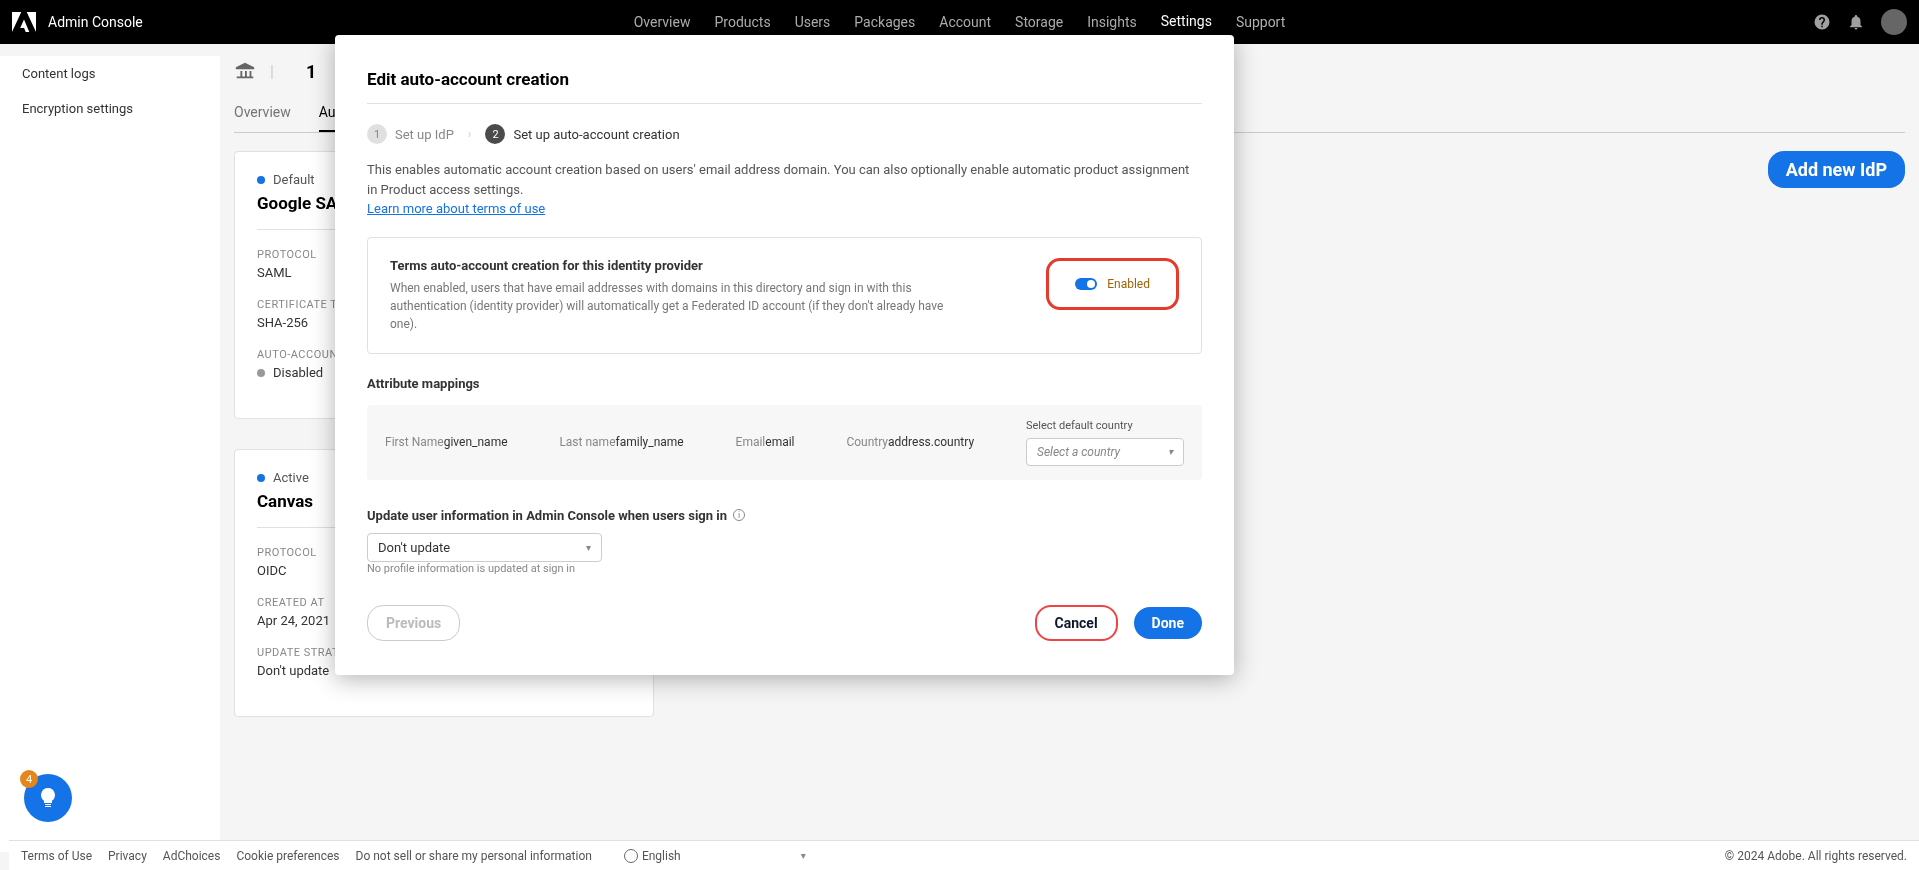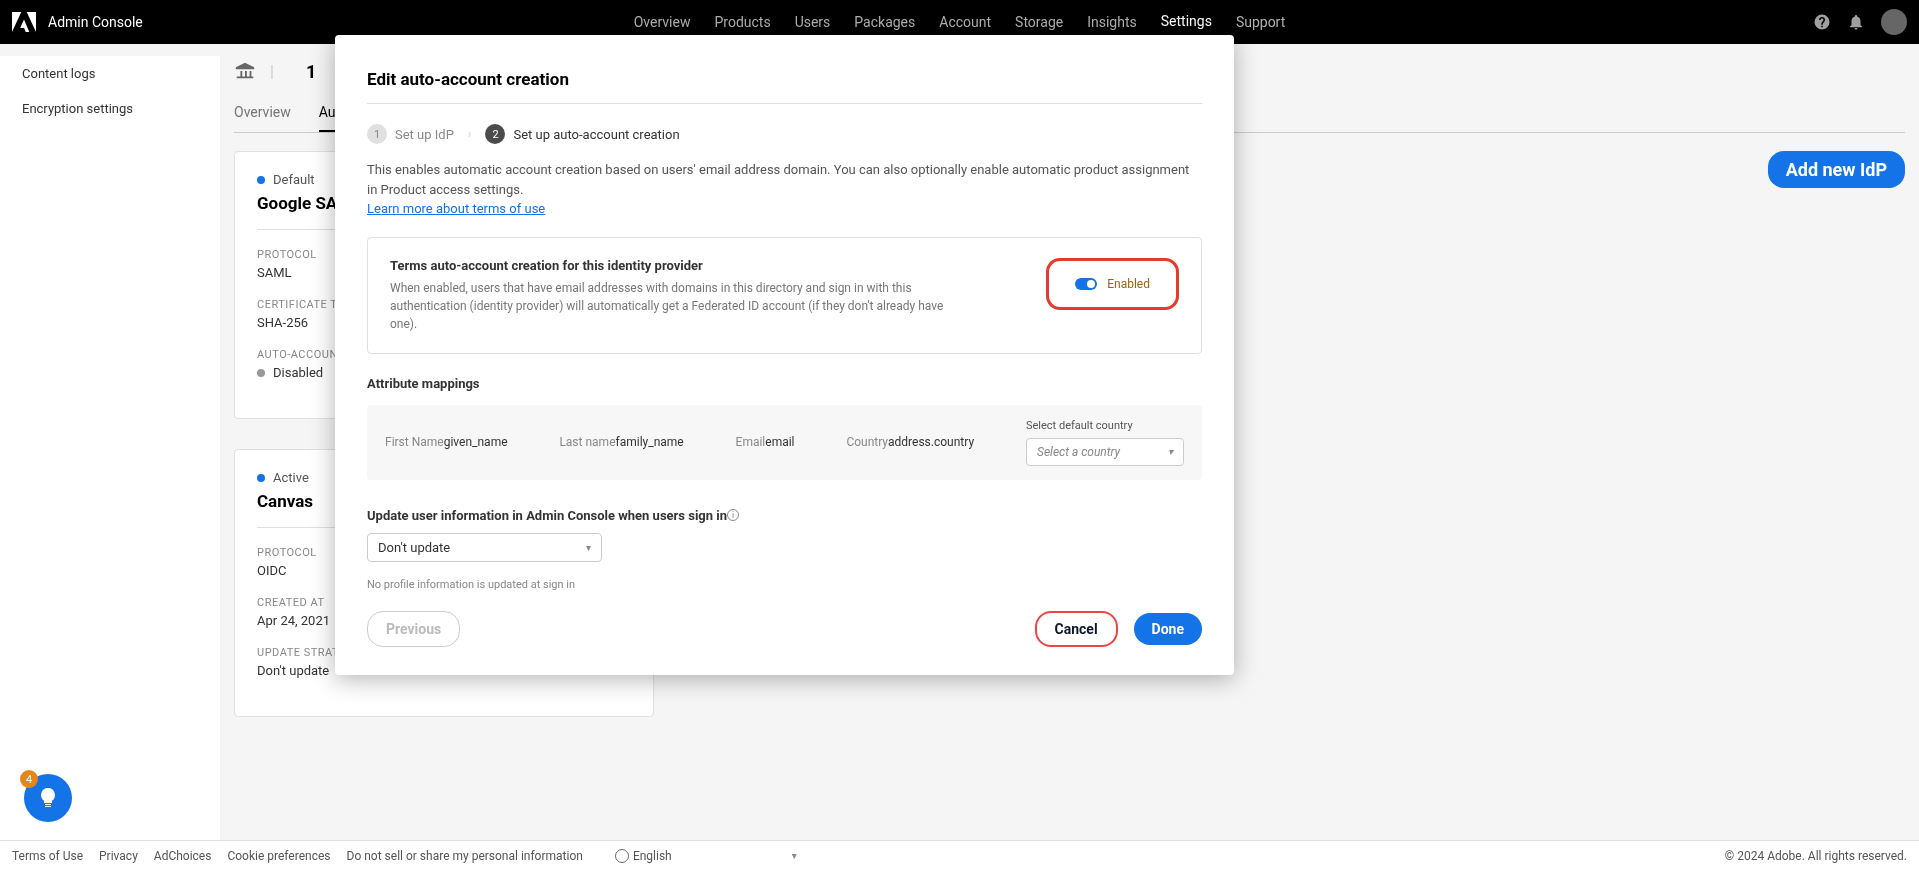--- a/index.html
+++ b/index.html
@@ -198,21 +198,21 @@
       border: none;
       border-radius: 16px;
       padding: 8px 18px;
       font-size: 18px;
       font-weight: bold;
       cursor: pointer;
     }
     .footer {
       position: absolute;
       bottom: 0;
-      left: 0;
+      left: 9px;
       right: 0;
       height: 30px;
       background: #fff;
       border-top: 1px solid #e0e0e0;
       display: flex;
       align-items: center;
       padding: 0 12px;
       font-size: 12px;
       color: #555;
       justify-content: space-between;
@@ -397,20 +397,21 @@
       align-items: center;
       cursor: pointer;
     }
     .update-title {
       font-size: 13px;
       font-weight: bold;
       color: #333;
       margin-top: 28px;
       display: flex;
       align-items: center;
+      gap: 6px;
     }
     .info-icon {
       width: 12px;
       height: 12px;
       border: 1px solid #888;
       border-radius: 50%;
       display: inline-flex;
       align-items: center;
       justify-content: center;
       font-size: 9px;
@@ -426,21 +427,21 @@
       width: 235px;
       margin-top: 10px;
       display: flex;
       justify-content: space-between;
       align-items: center;
       cursor: pointer;
     }
     .update-hint {
       font-size: 11px;
       color: #888;
-      margin-top: 16px;
+      margin-top: 0;
     }
     .modal-footer {
       margin-top: auto;
       display: flex;
       justify-content: space-between;
       padding-top: 20px;
     }
     .btn {
       border-radius: 16px;
       padding: 8px 18px;

